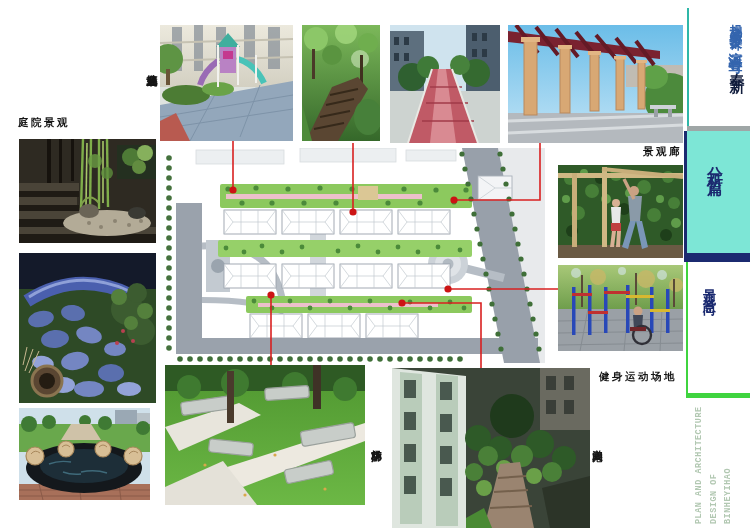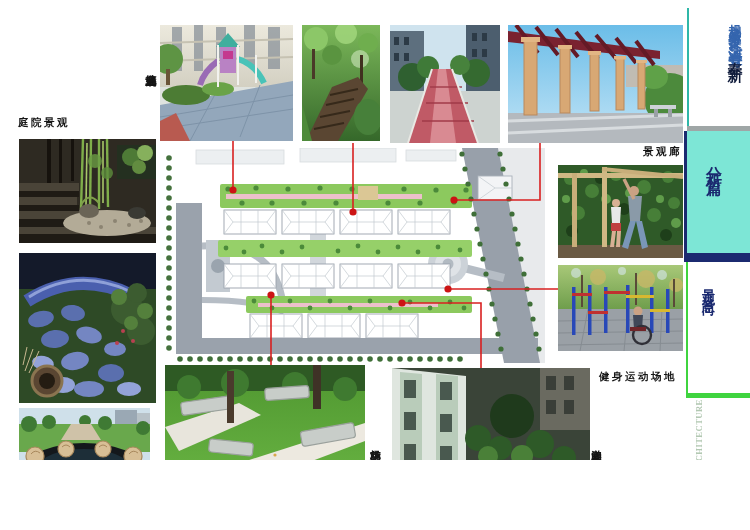--- a/index.html
+++ b/index.html
@@ -1,17 +1,17 @@
 <!DOCTYPE html>
 <html style="--accent-cyan: #7de6d6; --accent-navy: #1b2a70; --accent-green: #3fd43f; --accent-blue-text: #3465ae; --connector-red: #d92020; --footer-text: #b2c8b2;"><head>
 <meta charset="utf-8">
 <style>
   html,body{margin:0;padding:0;background:#fff;}
-  .board{position:relative;width:750px;height:460px;background:#fff;overflow:hidden;
-         font-family:Liberation Serif, serif;}
+  .board{position:relative;width:750px;height:530px;background:#fff;overflow:hidden;
+         font-family:Liberation Mono, monospace;}
   .photo{position:absolute;overflow:hidden;background:#dfe3df;}
   .photo svg{display:block;width:100%;height:100%;}
   .cap{position:absolute;color:#161616;font-weight:700;font-size:10.5px;letter-spacing:2.5px;white-space:nowrap;}
   .cap.v{writing-mode:vertical-rl;letter-spacing:0;line-height:13px;}
   
   .teal-line{position:absolute;left:687px;top:8px;width:2px;height:120px;background:#2fb7a8;}
   .titles{position:absolute;top:14px;right:6px;writing-mode:vertical-rl;white-space:nowrap;}
   .titles .t-type{font-size:12.5px;font-weight:700;color:var(--accent-blue-text,#3465ae);letter-spacing:2px;}
   .titles .t-name{font-size:14px;font-weight:700;color:var(--accent-blue-text,#3465ae);letter-spacing:3px;padding-block-start:5px;margin-left:3px;}
   .titles .t-region{font-size:15px;font-weight:700;color:#101c3c;letter-spacing:4px;padding-block-start:12px;margin-left:3px;}

